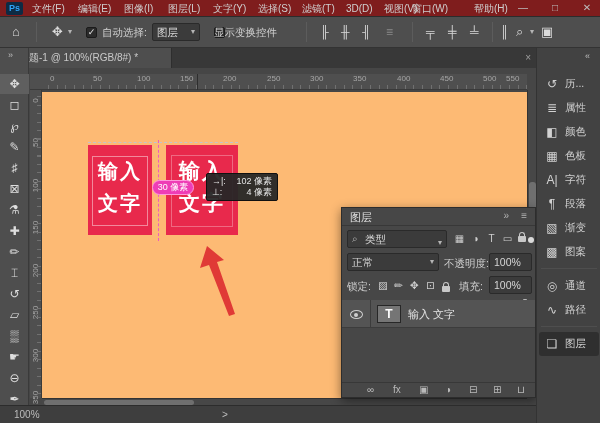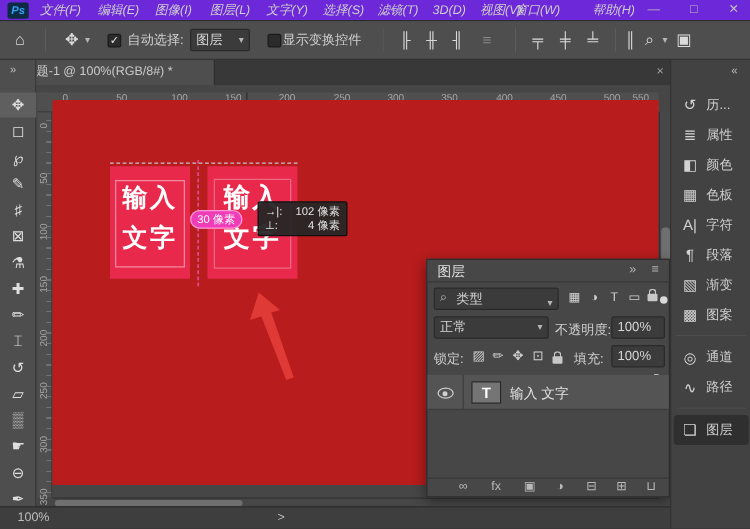--- a/index.html
+++ b/index.html
@@ -5,21 +5,21 @@
   * { box-sizing: border-box; }
   html,body { margin:0; padding:0; background:#222; }
   #app {
     position:relative; width:600px; height:423px; overflow:hidden;
     background:#464646; font-family:"Liberation Sans","DejaVu Sans",sans-serif;
     color:#d4d4d4; font-size:11px; -webkit-user-select:none; user-select:none;
   }
   .abs { position:absolute; }
 
   
-  .titlebar { left:0; top:0; width:600px; height:17px; background:#6d28d9; border-bottom:1px solid #2c2c2c;font-style:italic; }
+  .titlebar { left:0; top:0; width:600px; height:17px; background:#7f1d1d; border-bottom:1px solid #2c2c2c; }
   .pslogo { left:6px; top:2px; width:17px; height:13px; background:#0d2b44; border-radius:2px;
             color:#2fa3f7; font-size:9px; font-weight:bold; text-align:center; line-height:13px; }
   .menu { top:0; height:17px; line-height:17px; font-size:10px; color:#cfcfcf; }
   .winbtn { top:0; height:17px; line-height:15px; font-size:10px; color:#bdbdbd; width:22px; text-align:center; }
 
   
   .optionsbar { left:0; top:17px; width:600px; height:31px; background:#4e4e4e; border-bottom:1px solid #333; }
   .opt { top:0; height:30px; line-height:30px; color:#d0d0d0; font-size:10.5px; }
   .oicon { font-size:13px; color:#dadada; }
   .caret { font-size:8px; color:#b5b5b5; }
@@ -50,21 +50,21 @@
   .hruler::after { content:""; position:absolute; left:18px; right:0; bottom:0; height:4px;
     background:repeating-linear-gradient(to right,#707070 0 1px,transparent 1px 8.7px); }
   .vruler { left:30px; top:90px; width:12px; height:308px; background:#4f4f4f; border-right:1px solid #3a3a3a; }
   .vruler::after { content:""; position:absolute; top:6px; bottom:0; right:0; width:4px;
     background:repeating-linear-gradient(to bottom,#707070 0 1px,transparent 1px 8.5px); }
   .rcorner { left:30px; top:74px; width:12px; height:16px; background:#4a4a4a; border-right:1px solid #3a3a3a; border-bottom:1px solid #3a3a3a; }
   .rlabel { font-size:8px; color:#a6a6a6; }
   .vlab { transform:rotate(-90deg); transform-origin:center; width:18px; text-align:center; left:-4px; }
 
   
-  .canvas { left:42px; top:80px; width:485px; height:308px; background:#b91c1c; }
+  .canvas { left:42px; top:92px; width:485px; height:308px; background:#fdba74; }
   .redrect { background:#e8294c; }
   .rect-text { position:absolute; left:0; right:0; top:10px; text-align:center; color:#fff;
                font-weight:bold; letter-spacing:2px; line-height:32px; }
   .tframe { position:absolute; border:1px solid rgba(255,255,255,.45); }
   .dashh { border-top:1px dashed #c3c3cf; height:0; }
   .dashv { border-left:1px dashed #ec5bc0; width:0; }
   .gapbadge { width:42px; height:15px; background:#ee3db6; border:1px solid #ff98da; border-radius:8px;
               color:#fff; font-size:9px; line-height:13px; text-align:center; }
   .hud { width:72px; background:rgba(38,38,38,.95); border:1px solid #101010; border-radius:2px;
          padding:2px 5px; font-size:9px; color:#e3e3e3; }
@@ -148,21 +148,21 @@
     <span class="abs vsep" style="left:36px"></span>
     <span class="abs opt oicon" style="left:52px">✥</span>
     <span class="abs opt caret" style="left:68px">▾</span>
     <span class="abs cbox" style="left:86px">✓</span>
     <span class="abs opt" style="left:102px">自动选择:</span>
     <div class="abs dd" style="left:152px; width:48px">
       <span>图层</span>
       <span class="caret">▾</span>
     </div>
     <span class="abs cbox" style="left:214px"></span>
-    <span class="abs opt" style="left:226px">显示变换控件</span>
+    <span class="abs opt" style="left:214px">显示变换控件</span>
     <span class="abs vsep" style="left:306px"></span>
     <span class="abs alico" style="left:320px">╟</span>
     <span class="abs alico" style="left:341px">╫</span>
     <span class="abs alico" style="left:362px">╢</span>
     <span class="abs alico dim" style="left:386px">≡</span>
     <span class="abs vsep" style="left:412px"></span>
     <span class="abs alico" style="left:426px">╤</span>
     <span class="abs alico" style="left:448px">╪</span>
     <span class="abs alico" style="left:470px">╧</span>
     <span class="abs vsep" style="left:492px"></span>

